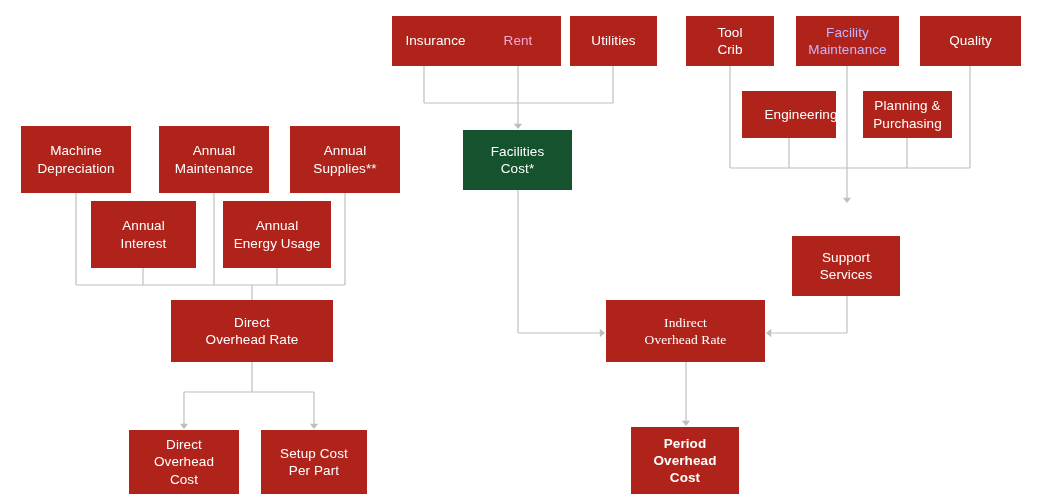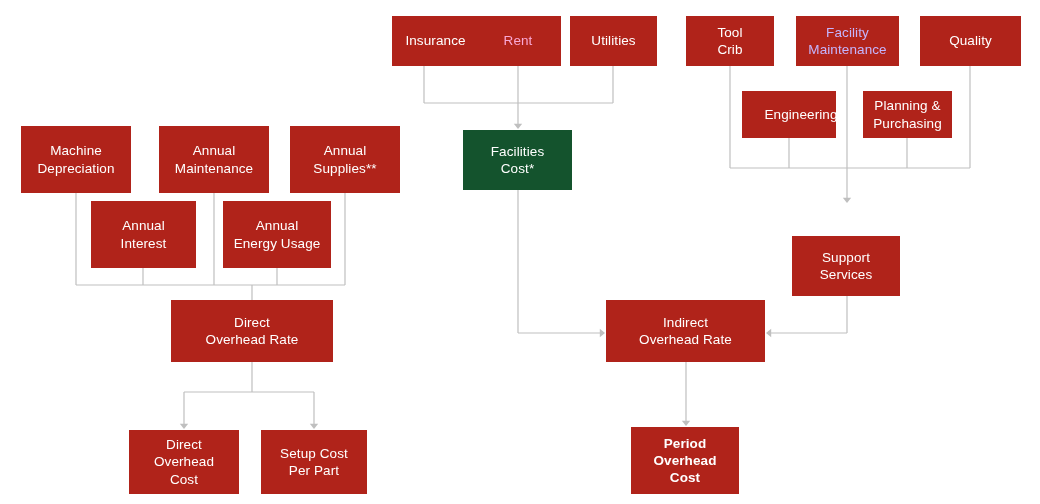--- a/index.html
+++ b/index.html
@@ -107,19 +107,19 @@
       <div class="node" style="left: 686px; top: 16px; width: 88px; height: 50px; background: rgb(176, 35, 26); color: rgb(255, 255, 255);">Tool
 Crib</div>
       <div class="node" style="left: 796px; top: 16px; width: 103px; height: 50px; background: rgb(176, 35, 26); color: #c4b5fd;">Facility
 Maintenance</div>
       <div class="node" style="left: 920px; top: 16px; width: 101px; height: 50px; background: rgb(176, 35, 26); color: rgb(255, 255, 255);">Quality</div>
       <div class="node" style="left: 742px; top: 91px; width: 94px; height: 47px; background: rgb(176, 35, 26); color: rgb(255, 255, 255); padding-left: 28px;">Engineering</div>
       <div class="node" style="left: 863px; top: 91px; width: 89px; height: 47px; background: rgb(176, 35, 26); color: rgb(255, 255, 255);">Planning &amp;
 Purchasing</div>
       <div class="node" style="left: 792px; top: 204px; width: 108px; height: 60px; background: rgb(176, 35, 26); color: rgb(255, 255, 255); margin-top: 32px;">Support
 Services</div>
-      <div class="node" style="left: 606px; top: 300px; width: 159px; height: 62px; background: rgb(176, 35, 26); color: rgb(255, 255, 255);">Indirect
+      <div class="node" style="left: 606px; top: 300px; width: 159px; height: 62px; background: rgb(176, 35, 26); color: rgb(255, 255, 255); font-family: Liberation Serif, serif;">Indirect
 Overhead Rate</div>
       <div class="node" style="left: 631px; top: 427px; width: 108px; height: 67px; background: rgb(176, 35, 26); color: rgb(255, 255, 255); font-weight: bold;">Period
 Overhead
 Cost</div>
     </div>
 </div>
 
 </body></html>

